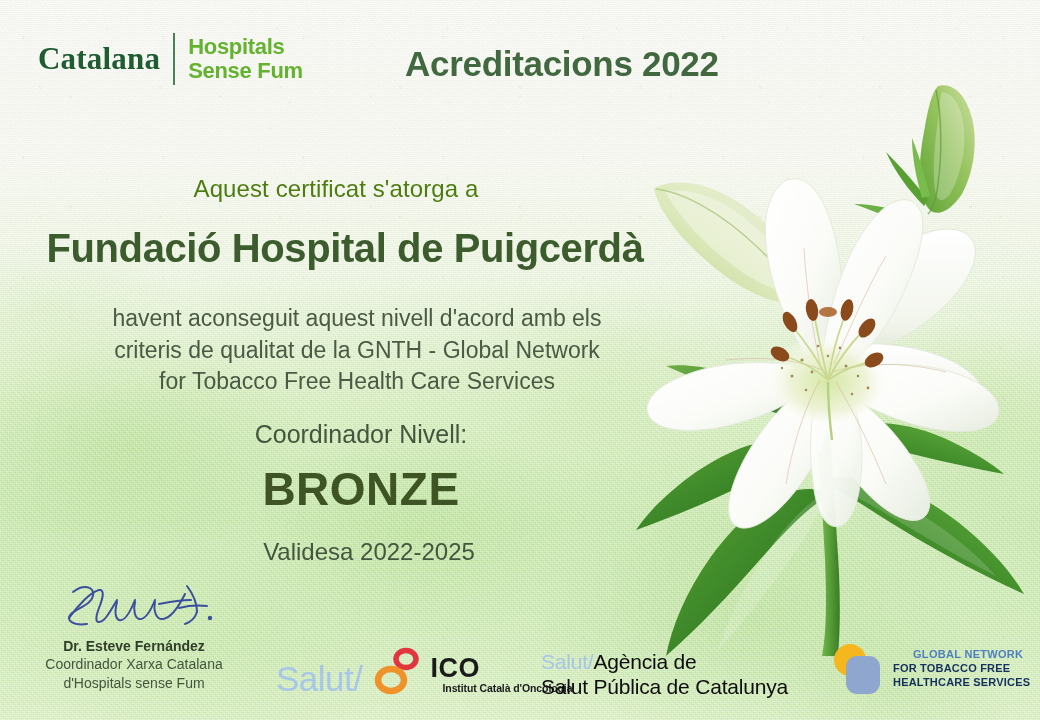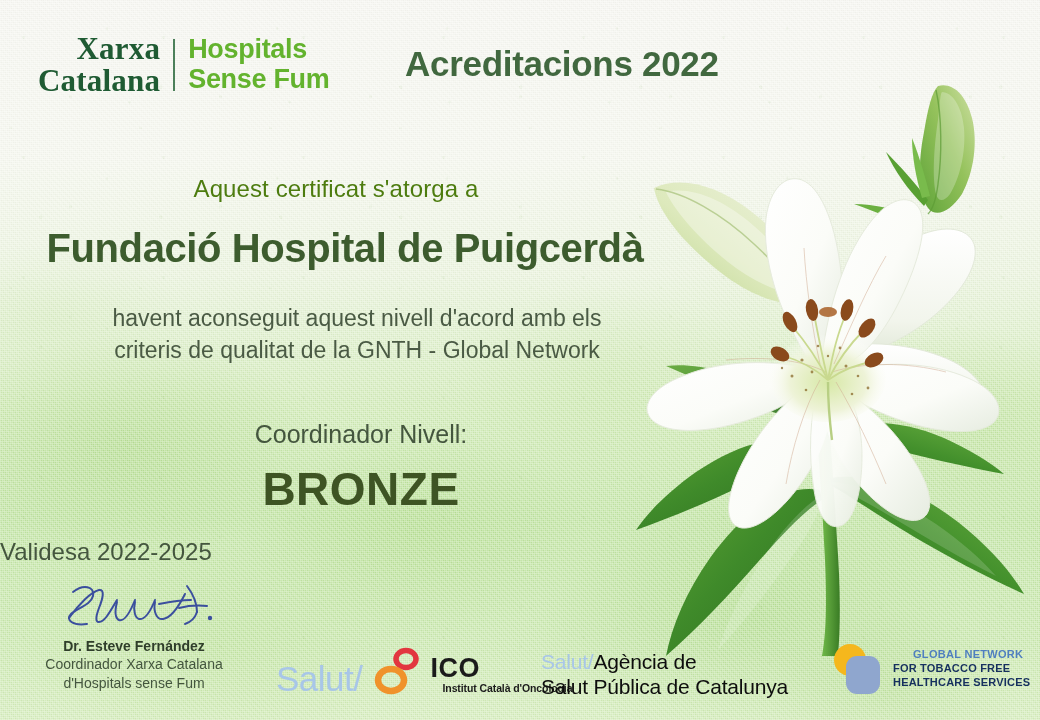--- a/index.html
+++ b/index.html
@@ -60,21 +60,21 @@
   
   .logo-xchsf{position:absolute;left:38px;top:33px;display:flex;align-items:center;}
   .logo-left{
     font-family:"Liberation Serif", serif;font-weight:bold;
     font-size:31px;line-height:1.02;color:#1f5b33;text-align:right;
     letter-spacing:.2px;padding-right:13px;
   }
   .logo-div{width:2px;height:52px;background:#2e6b3f;opacity:.85;}
   .logo-right{
     font-family:"Liberation Sans", sans-serif;font-weight:bold;
-    font-size:27px;line-height:1.08;color:#63b32e;padding-left:13px;letter-spacing:-.3px;
+    font-size:22px;line-height:1.08;color:#63b32e;padding-left:13px;letter-spacing:-.3px;
   }
   .doc-title{
     position:absolute;left:405px;top:44px;
     font-size:35px;font-weight:bold;color:#41683f;letter-spacing:-.3px;
   }
 
   
   .awarded-to{
     position:absolute;left:0;top:175px;width:672px;text-align:center;
     font-size:24px;color:#4d7c0f;letter-spacing:.1px;
@@ -89,21 +89,21 @@
   }
   .level-label{
     position:absolute;left:0;top:420px;width:722px;text-align:center;
     font-size:25px;color:#44563e;
   }
   .level-value{
     position:absolute;left:0;top:462px;width:722px;text-align:center;
     font-size:46px;font-weight:bold;color:#3e5424;letter-spacing:.5px;
   }
   .validity{
-    position:absolute;left:0;top:538px;width:722px;text-align:left;
+    position:absolute;left:8px;top:538px;width:722px;text-align:center;
     font-size:24px;color:#44563e;
   }
 
   
   .sign-block{position:absolute;left:0;top:578px;width:268px;text-align:center;}
   .sign-svg{display:block;margin:0 auto;}
   .sign-name{font-size:14px;font-weight:bold;color:#2f3e2a;margin-top:2px;}
   .sign-role{font-size:14px;color:#44563e;line-height:1.35;margin-top:1px;}
 
   
@@ -278,38 +278,38 @@
         <circle cx="200" cy="330" r="1.3"></circle>
           <circle cx="246" cy="334" r="1.3"></circle>
         <circle cx="222" cy="296" r="1.2"></circle>
           <circle cx="176" cy="308" r="1.2"></circle>
       </g>
     </g>
   </svg>
 
   <div class="logo-xchsf">
     <div class="logo-left">
-      <div>Xarxa</div>
       <div>Catalana</div>
     </div>
     <div class="logo-div"></div>
     <div class="logo-right">
       <div>Hospitals</div>
       <div>Sense Fum</div>
     </div>
   </div>
 
   <div class="doc-title">Acreditacions 2022</div>
 
   <div class="awarded-to">Aquest certificat s'atorga a</div>
   <div class="org-name">Fundació Hospital de Puigcerdà</div>
 
   <div class="criteria">
     <div>havent aconseguit aquest nivell d'acord amb els</div>
     <div>criteris de qualitat de la GNTH - Global Network</div>
+    <div>for Tobacco Free Health Care Services</div>
   </div>
 
   <div class="level-label">Coordinador Nivell:</div>
   <div class="level-value">BRONZE</div>
   <div class="validity">Validesa 2022-2025</div>
 
   <div class="sign-block">
     <svg class="sign-svg" width="190" height="58" viewBox="0 0 190 58">
       <g fill="none" stroke="#3b4f9e" stroke-width="2" stroke-linecap="round" stroke-linejoin="round">
         <path d="M34 14 C44 6 56 8 54 18 C52 27 38 30 32 36 C26 42 34 48 48 46"></path>

